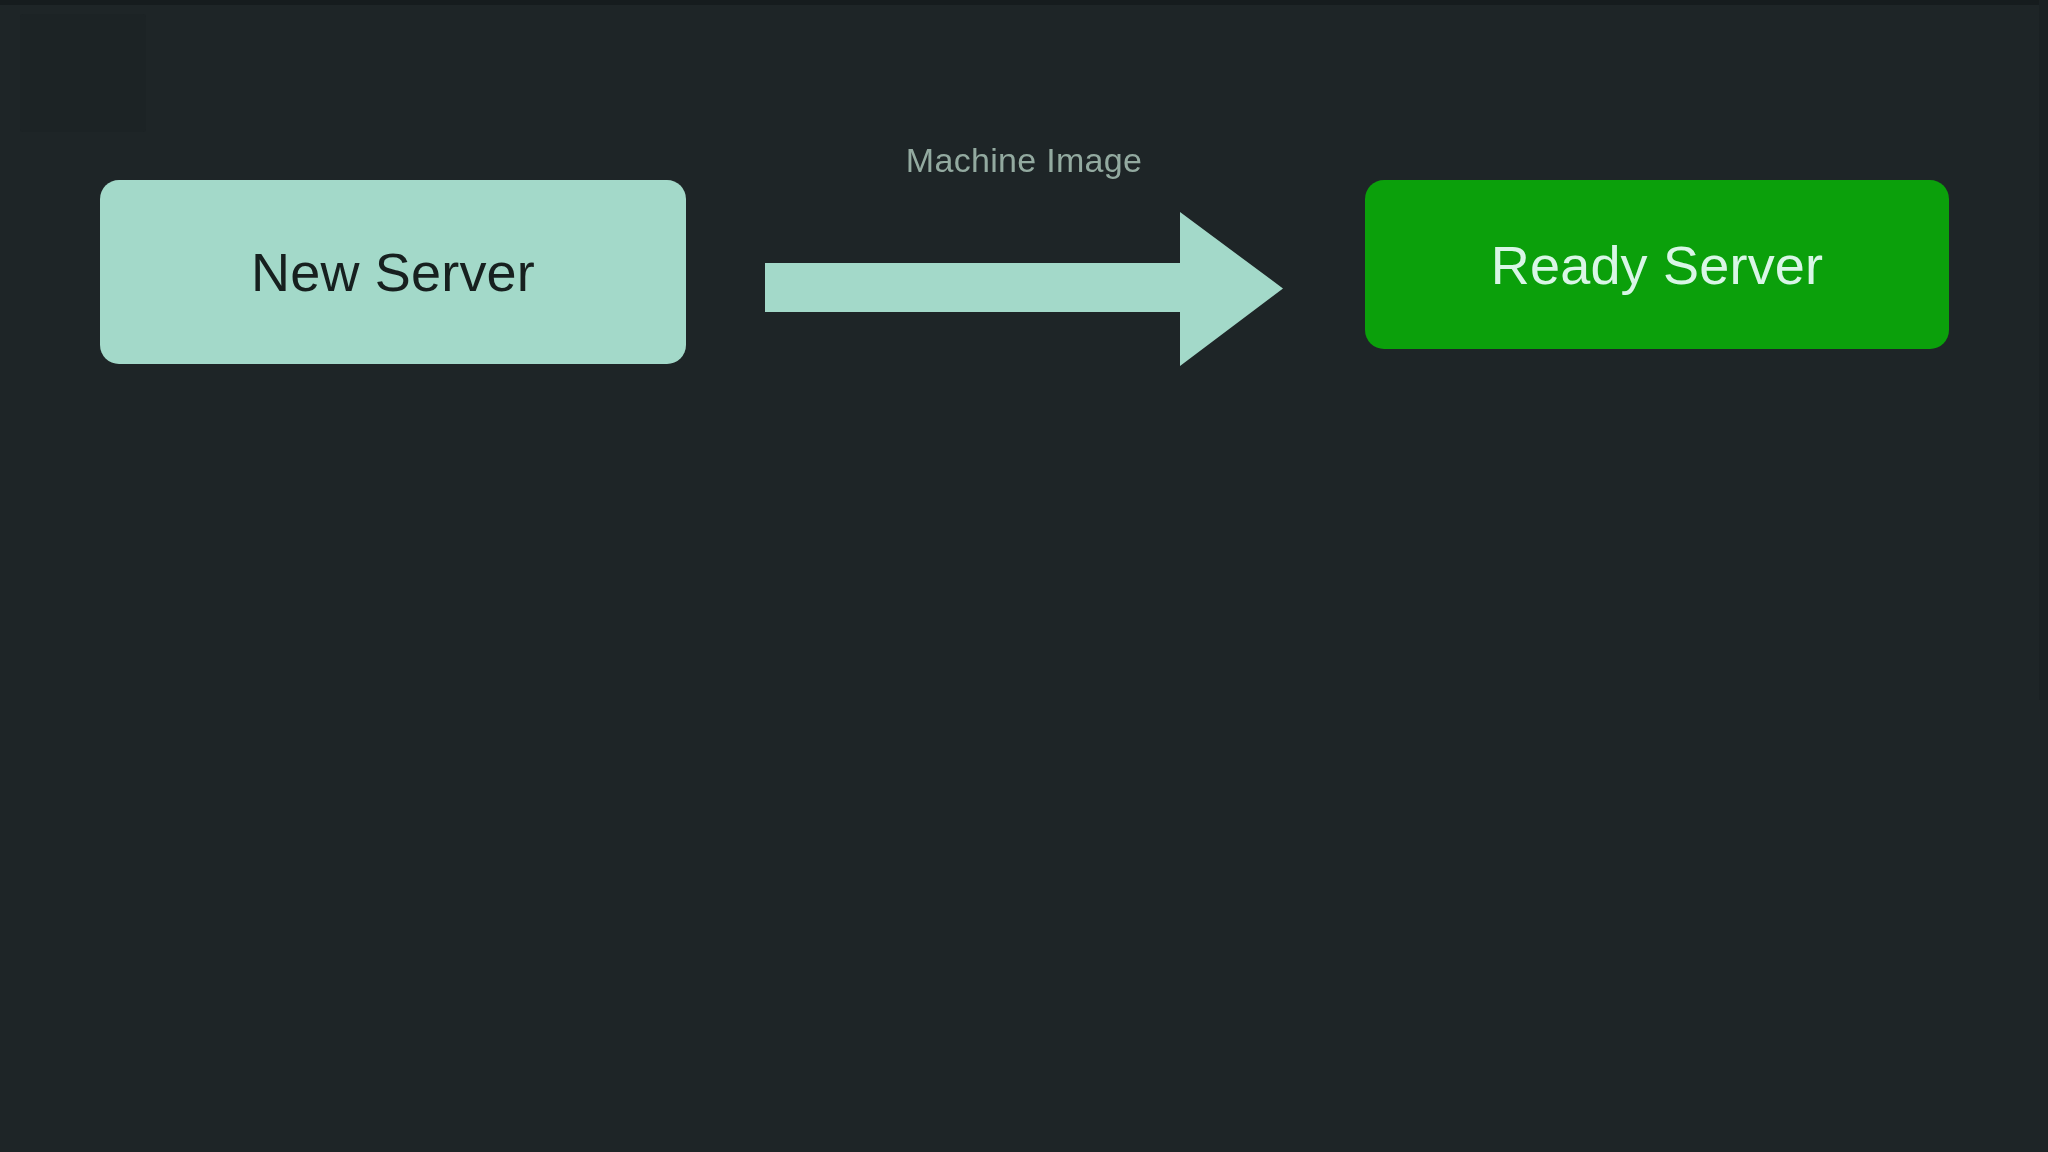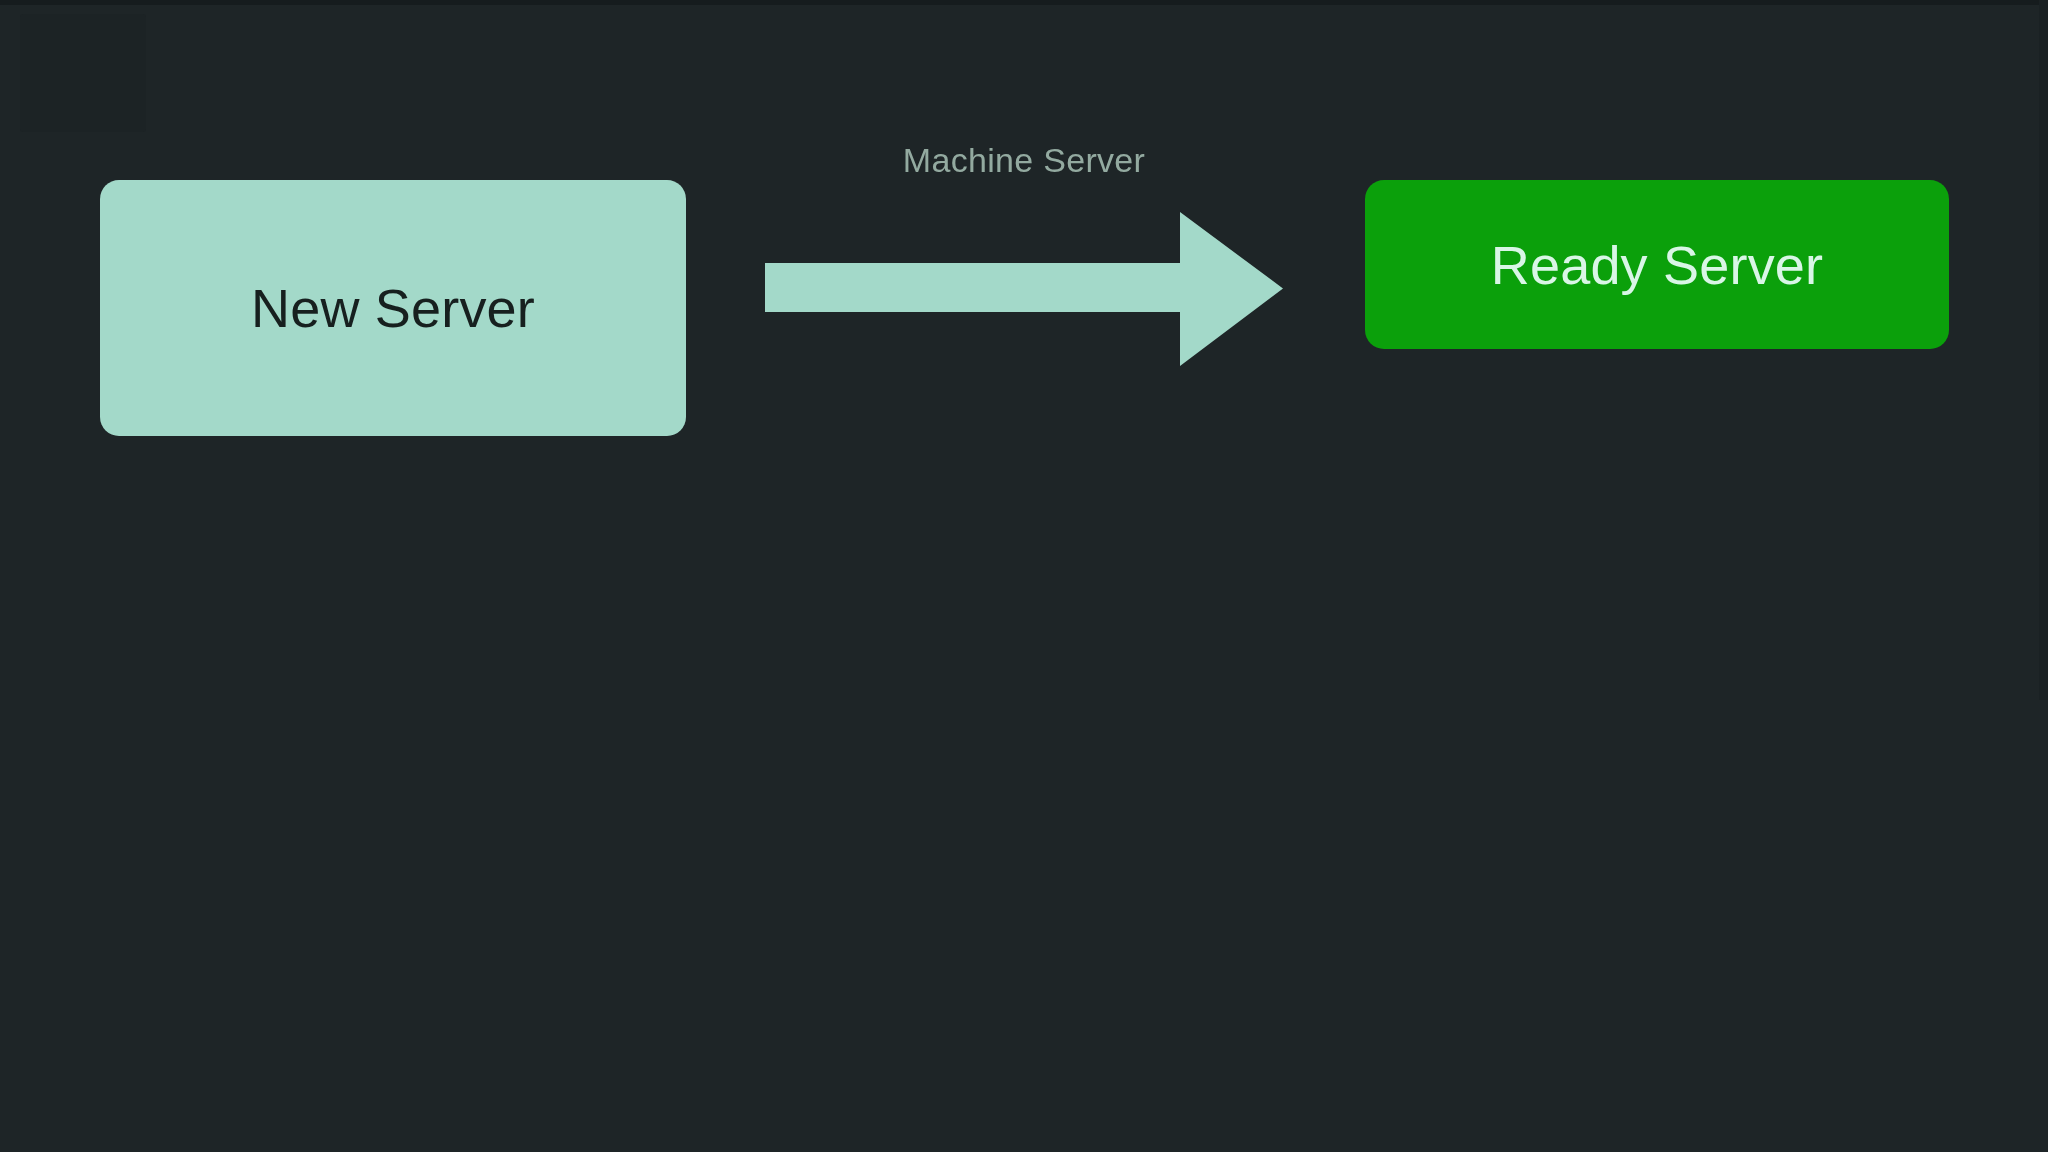--- a/index.html
+++ b/index.html
@@ -52,21 +52,21 @@
     font-weight: 400;
     letter-spacing: 0.2px;
     line-height: 1;
     white-space: nowrap;
   }
 
   #node-new-server {
     left: 100px;
     top: 180px;
     width: 586px;
-    height: 256px;
+    height: 184px;
     background: #a3d9c9;
   }
   #node-new-server .node-label { color: #17201f; }
 
   #node-ready-server {
     left: 1365px;
     top: 180px;
     width: 584px;
     height: 169px;
     background: #0ba00b;
@@ -113,19 +113,19 @@
   <div id="node-new-server" class="node">
     <span class="node-label">New Server</span>
   </div>
 
   <div id="edge-machine-image">
     <svg viewBox="0 0 518 154" xmlns="http://www.w3.org/2000/svg">
       <polygon points="0,51 415,51 415,0 518,76.5 415,154 415,100 0,100" fill="#a3d9c9"></polygon>
     </svg>
   </div>
 
-  <div id="edge-label-machine-image">Machine Server</div>
+  <div id="edge-label-machine-image">Machine Image</div>
 
   <div id="node-ready-server" class="node">
     <span class="node-label">Ready Server</span>
   </div>
 
 </div>
 
 </body></html>

